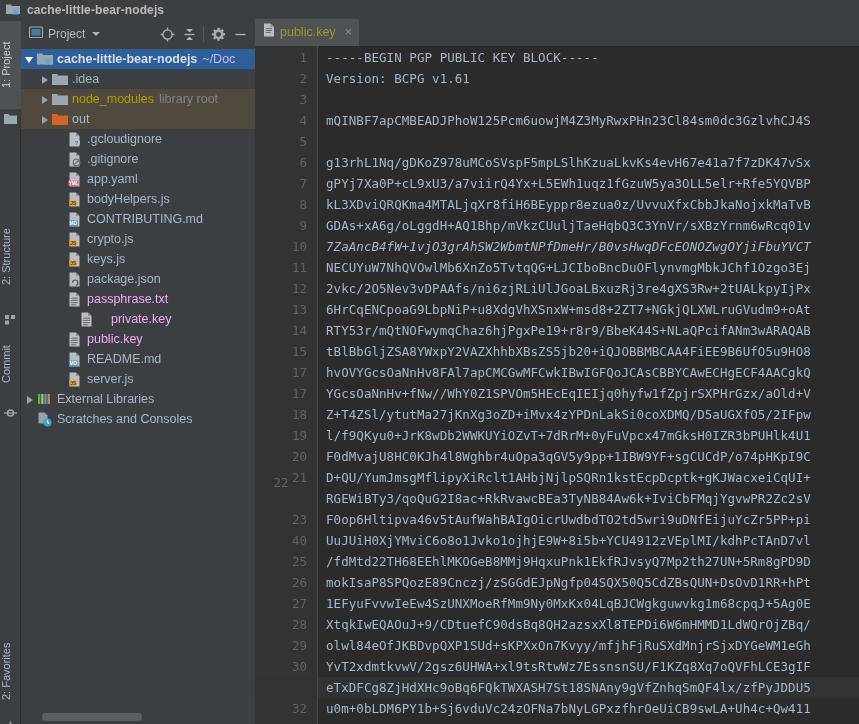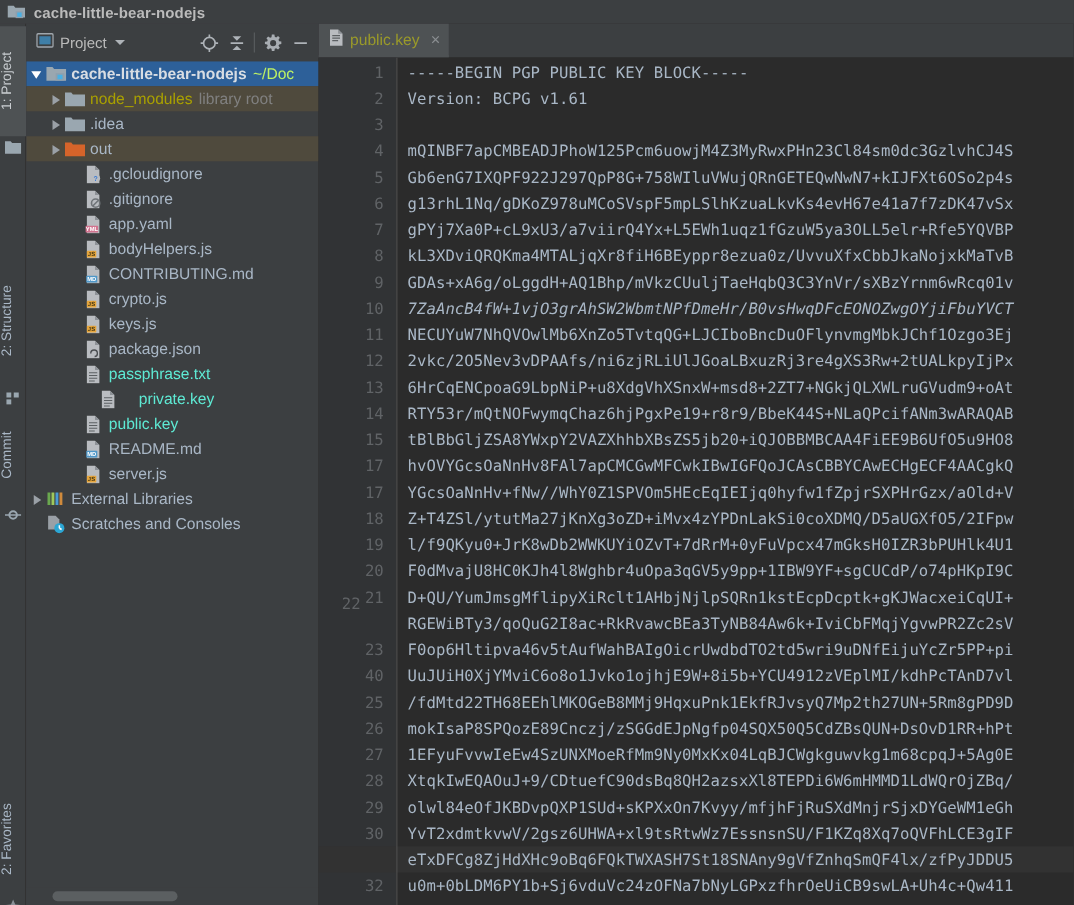--- a/index.html
+++ b/index.html
@@ -113,24 +113,24 @@
     position: absolute; left: 1px; top: 3px;
     border-left: 4.5px solid transparent;
     border-right: 4.5px solid transparent;
     border-top: 6px solid #ffffff;
   }
   .ticon { width: 17px; height: 16px; flex: 0 0 17px; margin-right: 4px;
            display:flex; align-items:center; justify-content:center; }
   .tlabel { font-size: 12.5px; }
   .tlabel.bold { font-weight: bold; color: #d8dde3; }
   .thint { color: #808080; font-size: 12.5px; margin-left: 5px; }
-  .thint.onsel { color: #bef264; }
+  .thint.onsel { color: #c4b5fd; }
   .c-default { color: #a9b7c6; }
   .c-yellow  { color: #a9a000; }
-  .c-olive   { color: #5eead4; }
+  .c-olive   { color: #f0abfc; }
   .c-white   { color: #bbbbbb; }
 
   
   .panel-hscroll {
     position: absolute; left: 0; bottom: 0; width: 234px; height: 14px;
     background: #3c3f41;
   }
   .panel-hscroll .thumb {
     position: absolute; left: 21px; top: 3px; width: 100px; height: 8px;
     background: #5b5f61; border-radius: 4px;
@@ -312,38 +312,38 @@
           <span class="ticon">
             <svg width="16" height="14" viewBox="0 0 16 14">
               <path d="M0 1.5h5l1.3 1.6H16V12.5H0z" fill="#9aa7b0"></path>
               <rect x="7.5" y="6.5" width="7" height="6" fill="#8fa0ad"></rect>
               <rect x="9" y="7.8" width="4" height="3.6" fill="#49b0e4"></rect>
             </svg>
           </span>
           <span class="tlabel c-white bold">cache-little-bear-nodejs</span>
           <span class="thint onsel">~/Doc</span>
         </div>
+        <div class="trow" style="padding-left: 18px;">
+          <span class="arrow right"></span>
+          <span class="ticon">
+            <svg width="16" height="13" viewBox="0 0 16 13">
+              <path d="M0 1h5l1.3 1.5H16V12H0z" fill="#9aa7b0"></path>
+            </svg>
+          </span>
+          <span class="tlabel c-default">.idea</span>
+        </div>
         <div class="trow excluded" style="padding-left: 18px;">
           <span class="arrow right"></span>
           <span class="ticon">
             <svg width="16" height="13" viewBox="0 0 16 13">
               <path d="M0 1h5l1.3 1.5H16V12H0z" fill="#9aa7b0"></path>
             </svg>
           </span>
           <span class="tlabel c-yellow">node_modules</span>
           <span class="thint">library root</span>
-        </div>
-        <div class="trow" style="padding-left: 18px;">
-          <span class="arrow right"></span>
-          <span class="ticon">
-            <svg width="16" height="13" viewBox="0 0 16 13">
-              <path d="M0 1h5l1.3 1.5H16V12H0z" fill="#9aa7b0"></path>
-            </svg>
-          </span>
-          <span class="tlabel c-default">.idea</span>
         </div>
         <div class="trow excluded" style="padding-left: 18px;">
           <span class="arrow right"></span>
           <span class="ticon">
             <svg width="16" height="13" viewBox="0 0 16 13">
               <path d="M0 1h5l1.3 1.5H16V12H0z" fill="#d6642a"></path>
             </svg>
           </span>
           <span class="tlabel c-default">out</span>
         </div>
@@ -602,21 +602,20 @@
           <div class="lnum cur" style="top: 631px;">31</div>
           <div class="lnum" style="top: 652px;">32</div>
         </div>
         <div class="rowhl" style="top: 631px;"></div>
       <div class="gutter-sep"></div>
       <div class="codelines">
           <div class="cline" style="top: 1px;">-----BEGIN PGP PUBLIC KEY BLOCK-----</div>
           <div class="cline" style="top: 22px;">Version: BCPG v1.61</div>
           <div class="cline" style="top: 43px;"></div>
           <div class="cline" style="top: 64px;">mQINBF7apCMBEADJPhoW125Pcm6uowjM4Z3MyRwxPHn23Cl84sm0dc3GzlvhCJ4S</div>
-          <div class="cline" style="top: 85px;">Gb6enG7IXQPF922J297QpP8G+758WIluVWujQRnGETEQwNwN7+kIJFXt6OSo2p4s</div>
           <div class="cline" style="top: 106px;">g13rhL1Nq/gDKoZ978uMCoSVspF5mpLSlhKzuaLkvKs4evH67e41a7f7zDK47vSx</div>
           <div class="cline" style="top: 127px;">gPYj7Xa0P+cL9xU3/a7viirQ4Yx+L5EWh1uqz1fGzuW5ya3OLL5elr+Rfe5YQVBP</div>
           <div class="cline" style="top: 148px;">kL3XDviQRQKma4MTALjqXr8fiH6BEyppr8ezua0z/UvvuXfxCbbJkaNojxkMaTvB</div>
           <div class="cline" style="top: 169px;">GDAs+xA6g/oLggdH+AQ1Bhp/mVkzCUuljTaeHqbQ3C3YnVr/sXBzYrnm6wRcq01v</div>
           <div class="cline" style="top: 190px; font-style: italic;">7ZaAncB4fW+1vjO3grAhSW2WbmtNPfDmeHr/B0vsHwqDFcEONOZwgOYjiFbuYVCT</div>
           <div class="cline" style="top: 211px;">NECUYuW7NhQVOwlMb6XnZo5TvtqQG+LJCIboBncDuOFlynvmgMbkJChf1Ozgo3Ej</div>
           <div class="cline" style="top: 232px;">2vkc/2O5Nev3vDPAAfs/ni6zjRLiUlJGoaLBxuzRj3re4gXS3Rw+2tUALkpyIjPx</div>
           <div class="cline" style="top: 253px;">6HrCqENCpoaG9LbpNiP+u8XdgVhXSnxW+msd8+2ZT7+NGkjQLXWLruGVudm9+oAt</div>
           <div class="cline" style="top: 274px;">RTY53r/mQtNOFwymqChaz6hjPgxPe19+r8r9/BbeK44S+NLaQPcifANm3wARAQAB</div>
           <div class="cline" style="top: 295px;">tBlBbGljZSA8YWxpY2VAZXhhbXBsZS5jb20+iQJOBBMBCAA4FiEE9B6UfO5u9HO8</div>

